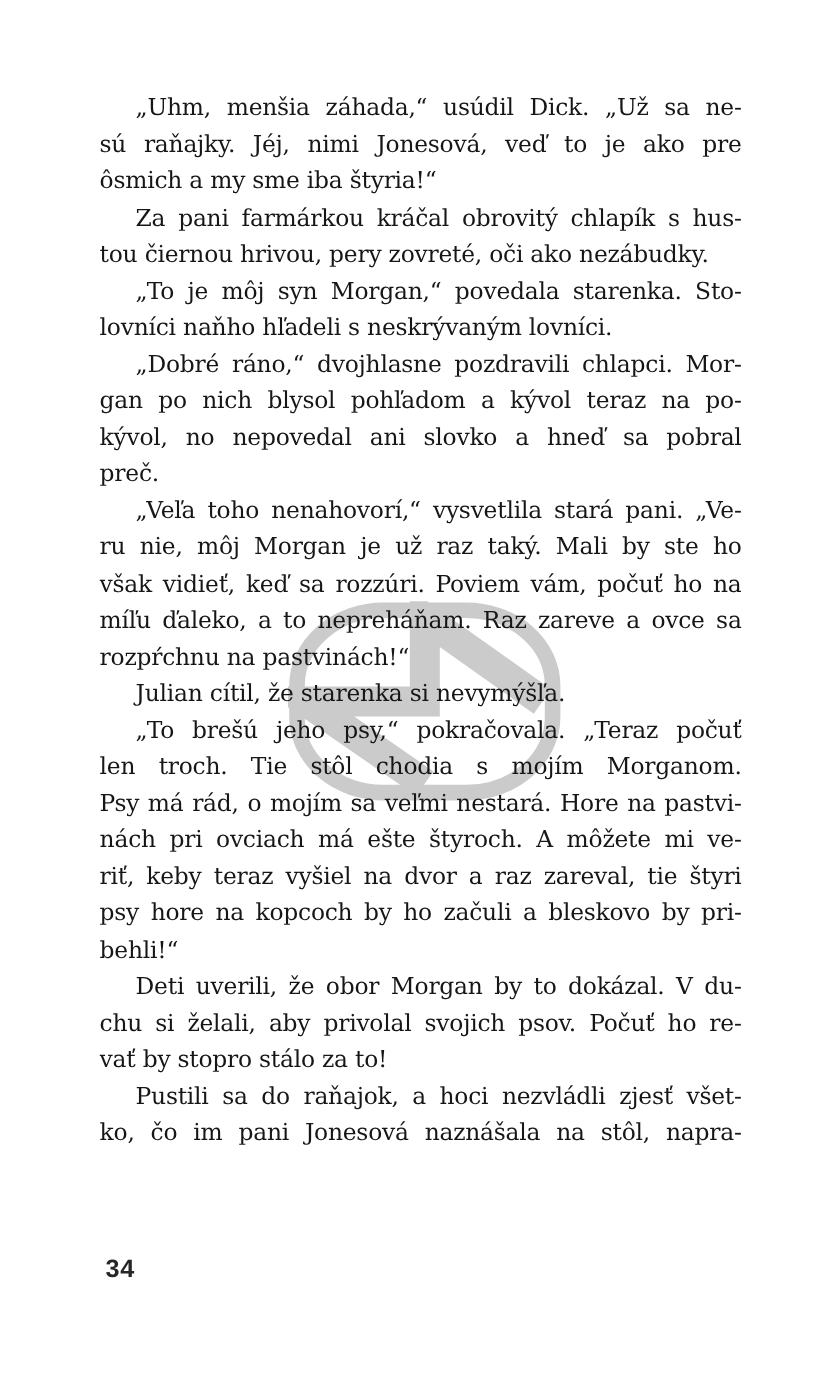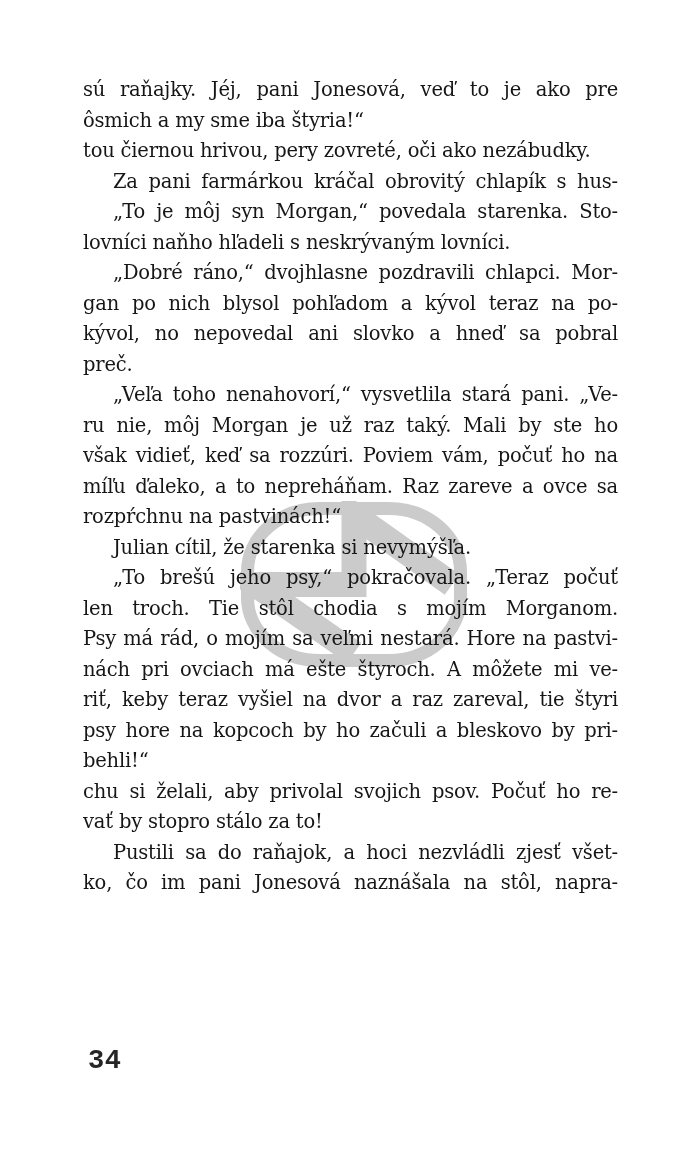--- a/index.html
+++ b/index.html
@@ -44,47 +44,48 @@
     overflow: hidden;
     height: 30.5px;
   }
   .line.no-stretch { text-align-last: left; }
   .line.indent { text-indent: 30px; }
   .page-num {
     position: absolute;
     left: 88px;
     top: 1046px;
     z-index: 1;
-    font-family: Liberation Mono, monospace;
+    font-family: Liberation Sans, sans-serif;
     font-weight: bold;
-    font-size: 27px;
+    font-size: 21px;
     letter-spacing: 0.5px;
     color: var(--folio, #262626);
   }
 </style>
 </head>
 <body>
 
 <div class="page">
 
   <div class="watermark">
     <svg viewBox="0 0 228 167" xmlns="http://www.w3.org/2000/svg">
       <rect x="7.5" y="7.5" width="213" height="152" rx="72" ry="63" fill="none" stroke="var(--wm, #cbcbcb)" stroke-width="13"></rect>
       <path d="M 114 152 L 15 83.5 L 114 83.5 L 114 14 L 212 83.5" fill="none" stroke="var(--wm, #cbcbcb)" stroke-width="25" stroke-linecap="butt" stroke-linejoin="miter"></path>
     </svg>
   </div>
 
   <div class="text-block">
       <div class="para">
-        <div class="line">sú raňajky. Jéj, pani Jonesová, veď to je ako pre</div>
+        <div class="line indent">„Uhm, menšia záhada,“ usúdil Dick. „Už sa ne-</div>
+        <div class="line">sú raňajky. Jéj, nimi Jonesová, veď to je ako pre</div>
         <div class="line no-stretch">ôsmich a my sme iba štyria!“</div>
       </div>
       <div class="para">
+        <div class="line indent">Za pani farmárkou kráčal obrovitý chlapík s hus-</div>
         <div class="line no-stretch">tou čiernou hrivou, pery zovreté, oči ako nezábudky.</div>
-        <div class="line indent">Za pani farmárkou kráčal obrovitý chlapík s hus-</div>
       </div>
       <div class="para">
         <div class="line indent">„To je môj syn Morgan,“ povedala starenka. Sto-</div>
         <div class="line no-stretch">lovníci naňho hľadeli s neskrývaným lovníci.</div>
       </div>
       <div class="para">
         <div class="line indent">„Dobré ráno,“ dvojhlasne pozdravili chlapci. Mor-</div>
         <div class="line">gan po nich blysol pohľadom a kývol teraz na po-</div>
         <div class="line">kývol, no nepovedal ani slovko a hneď sa pobral</div>
         <div class="line no-stretch">preč.</div>
@@ -102,20 +103,21 @@
       <div class="para">
         <div class="line indent">„To brešú jeho psy,“ pokračovala. „Teraz počuť</div>
         <div class="line">len troch. Tie stôl chodia s mojím Morganom.</div>
         <div class="line">Psy má rád, o mojím sa veľmi nestará. Hore na pastvi-</div>
         <div class="line">nách pri ovciach má ešte štyroch. A môžete mi ve-</div>
         <div class="line">riť, keby teraz vyšiel na dvor a raz zareval, tie štyri</div>
         <div class="line">psy hore na kopcoch by ho začuli a bleskovo by pri-</div>
         <div class="line no-stretch">behli!“</div>
       </div>
       <div class="para">
+        <div class="line indent">Deti uverili, že obor Morgan by to dokázal. V du-</div>
         <div class="line">chu si želali, aby privolal svojich psov. Počuť ho re-</div>
         <div class="line no-stretch">vať by stopro stálo za to!</div>
       </div>
       <div class="para">
         <div class="line indent">Pustili sa do raňajok, a hoci nezvládli zjesť všet-</div>
         <div class="line">ko, čo im pani Jonesová naznášala na stôl, napra-</div>
       </div>
     </div>
 
   <div class="page-num">34</div>

